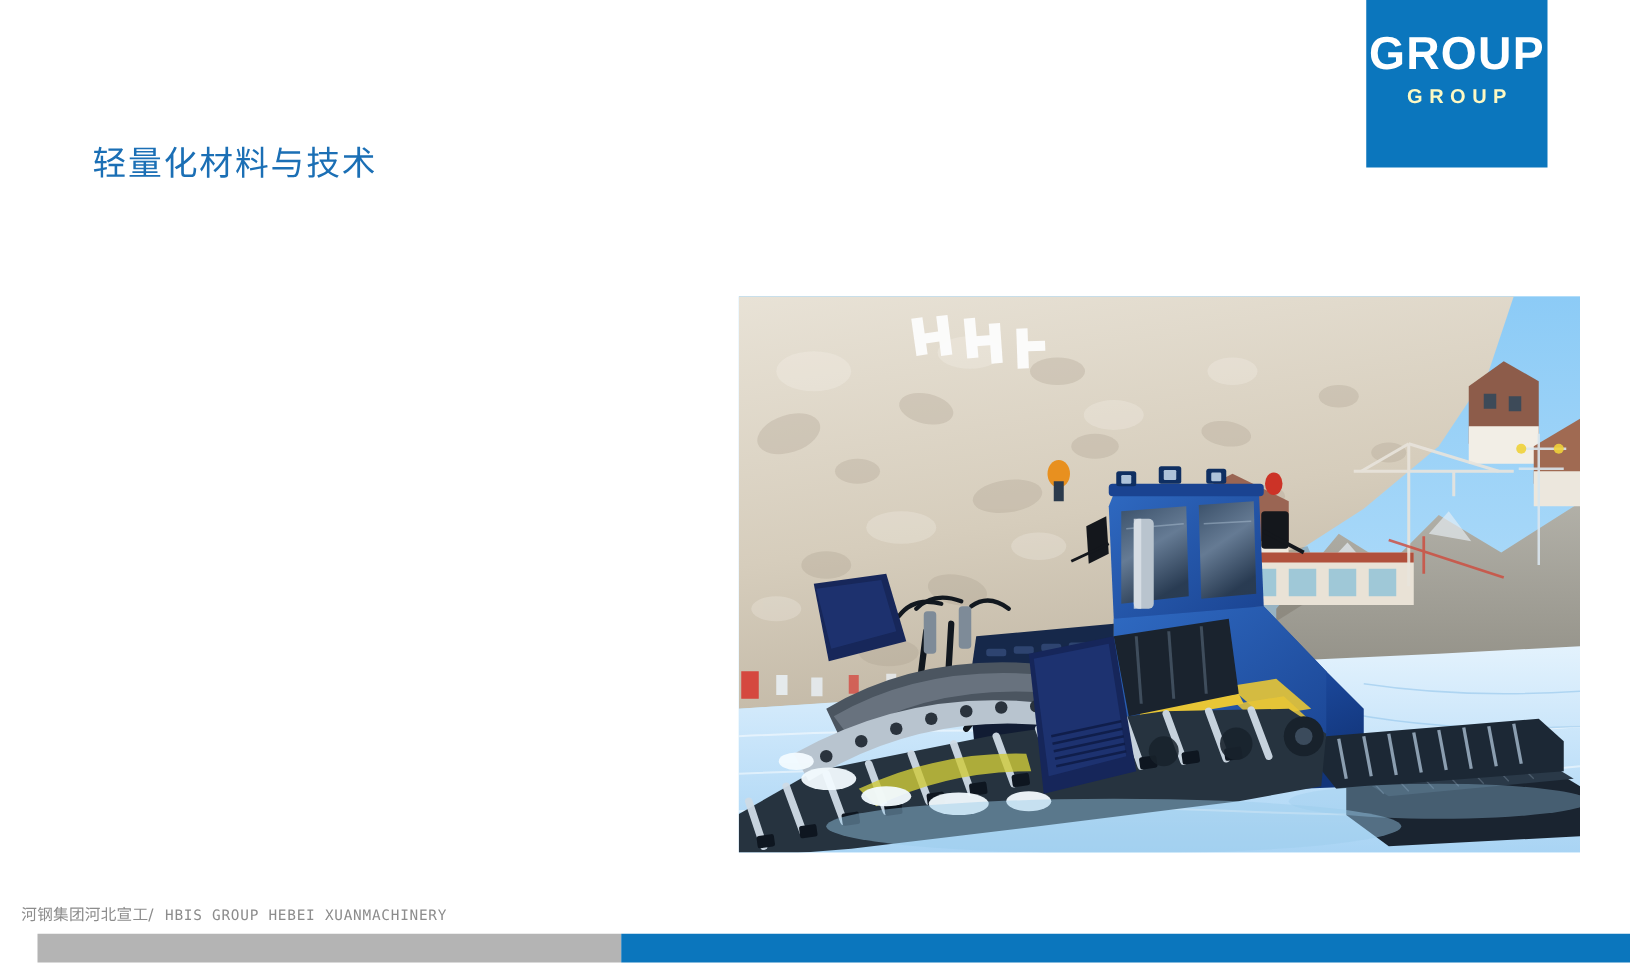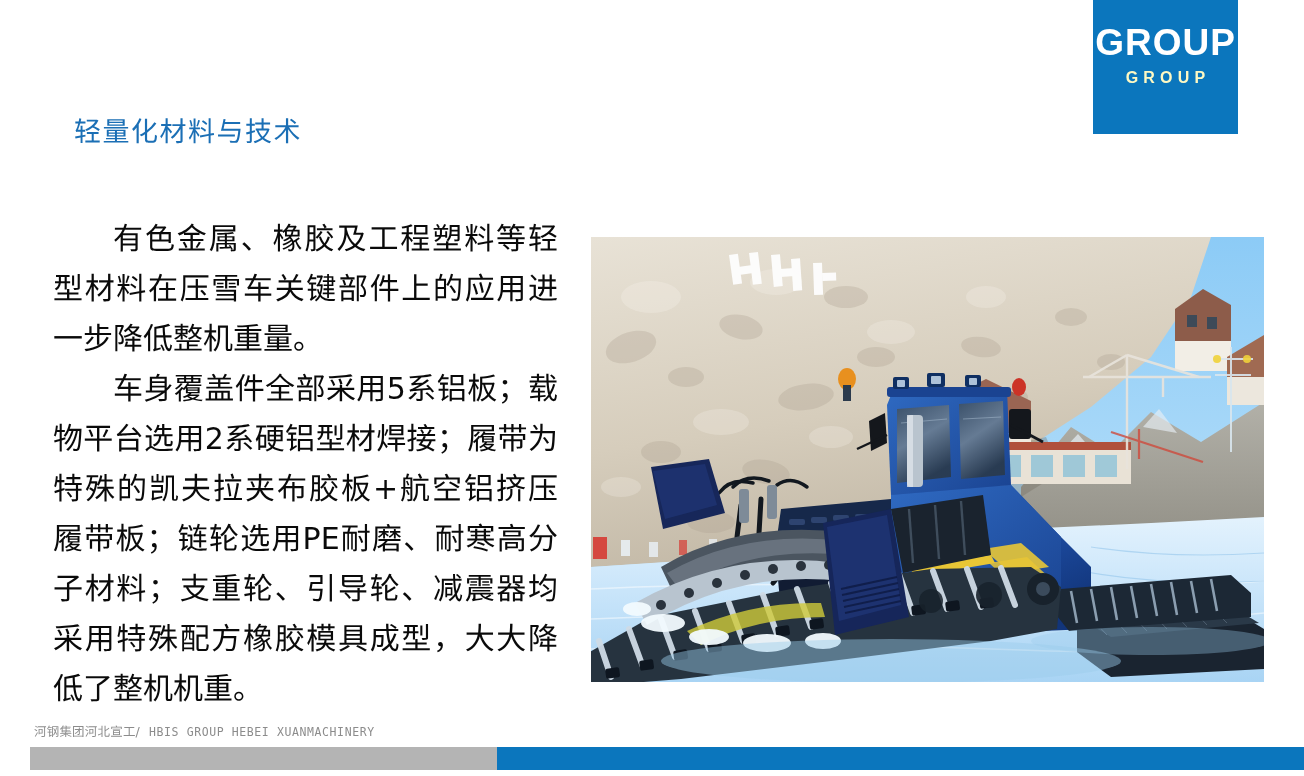--- a/index.html
+++ b/index.html
@@ -96,21 +96,21 @@
     width: 673px;
     height: 445px;
     overflow: hidden;
     background: #bfe4fb;
   }
   .photo svg { display: block; }
 
   
   .footer-text {
     position: absolute;
-    left: 34px;
+    left: 17px;
     top: 721px;
     font-size: 12.5px;
     color: #8c8c8c;
     letter-spacing: 0.2px;
     white-space: nowrap;
     font-family: "DejaVu Sans", "Liberation Sans", sans-serif;
   }
   .footer-text .en {
     font-family: "DejaVu Sans Mono", "Liberation Mono", monospace;
     font-size: 11.5px;
@@ -140,24 +140,20 @@
 
 <div class="slide">
 
   <div class="logo-box">
     <div class="logo-main">GROUP</div>
     <div class="logo-sub">GROUP</div>
   </div>
 
   <div class="title">轻量化材料与技术</div>
 
-  <div class="body-col">
-    <p class="para">有色金属、橡胶及工程塑料等轻型材料在压雪车关键部件上的应用进一步降低整机重量。</p>
-    <p class="para">车身覆盖件全部采用5系铝板；载物平台选用2系硬铝型材焊接；履带为特殊的凯夫拉夹布胶板+航空铝挤压履带板；链轮选用PE耐磨、耐寒高分子材料；支重轮、引导轮、减震器均采用特殊配方橡胶模具成型，大大降低了整机机重。</p>
-  </div>
 
   <div class="photo">
     <svg width="673" height="445" viewBox="0 0 673 445">
       <defs>
         <linearGradient id="sky" x1="0" y1="0" x2="0" y2="1">
           <stop offset="0%" stop-color="#8ccbf6"></stop>
           <stop offset="100%" stop-color="#c6e6fb"></stop>
         </linearGradient>
         <linearGradient id="rockg" x1="0" y1="0" x2="0.3" y2="1">
           <stop offset="0%" stop-color="#e8e2d6"></stop>

